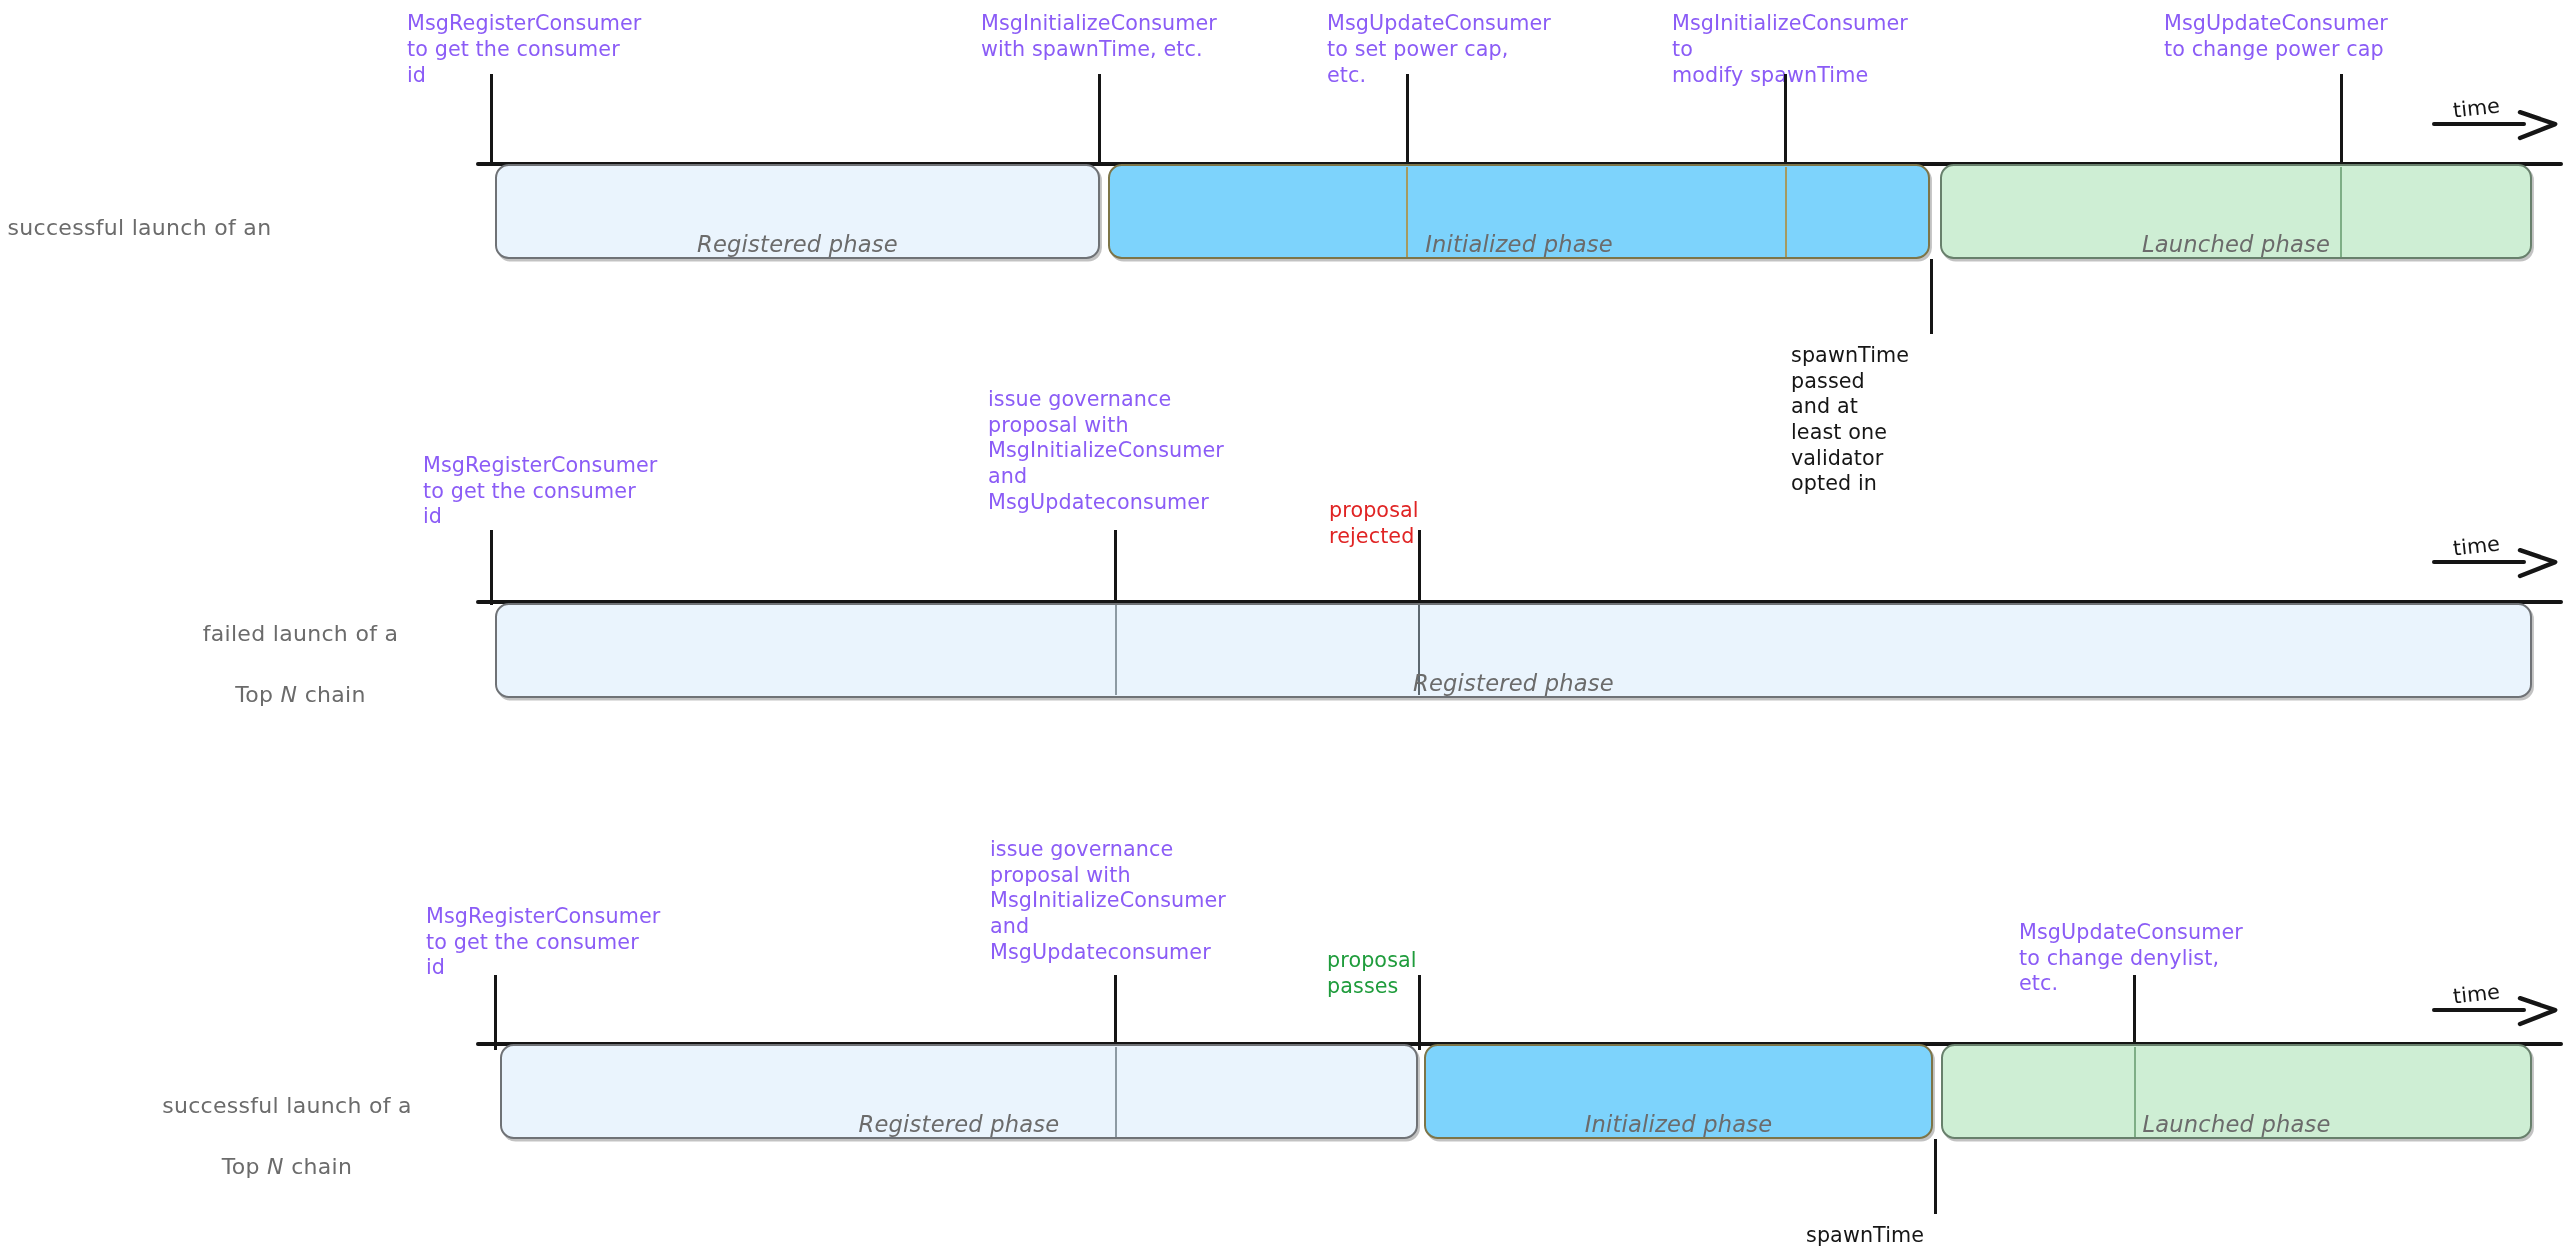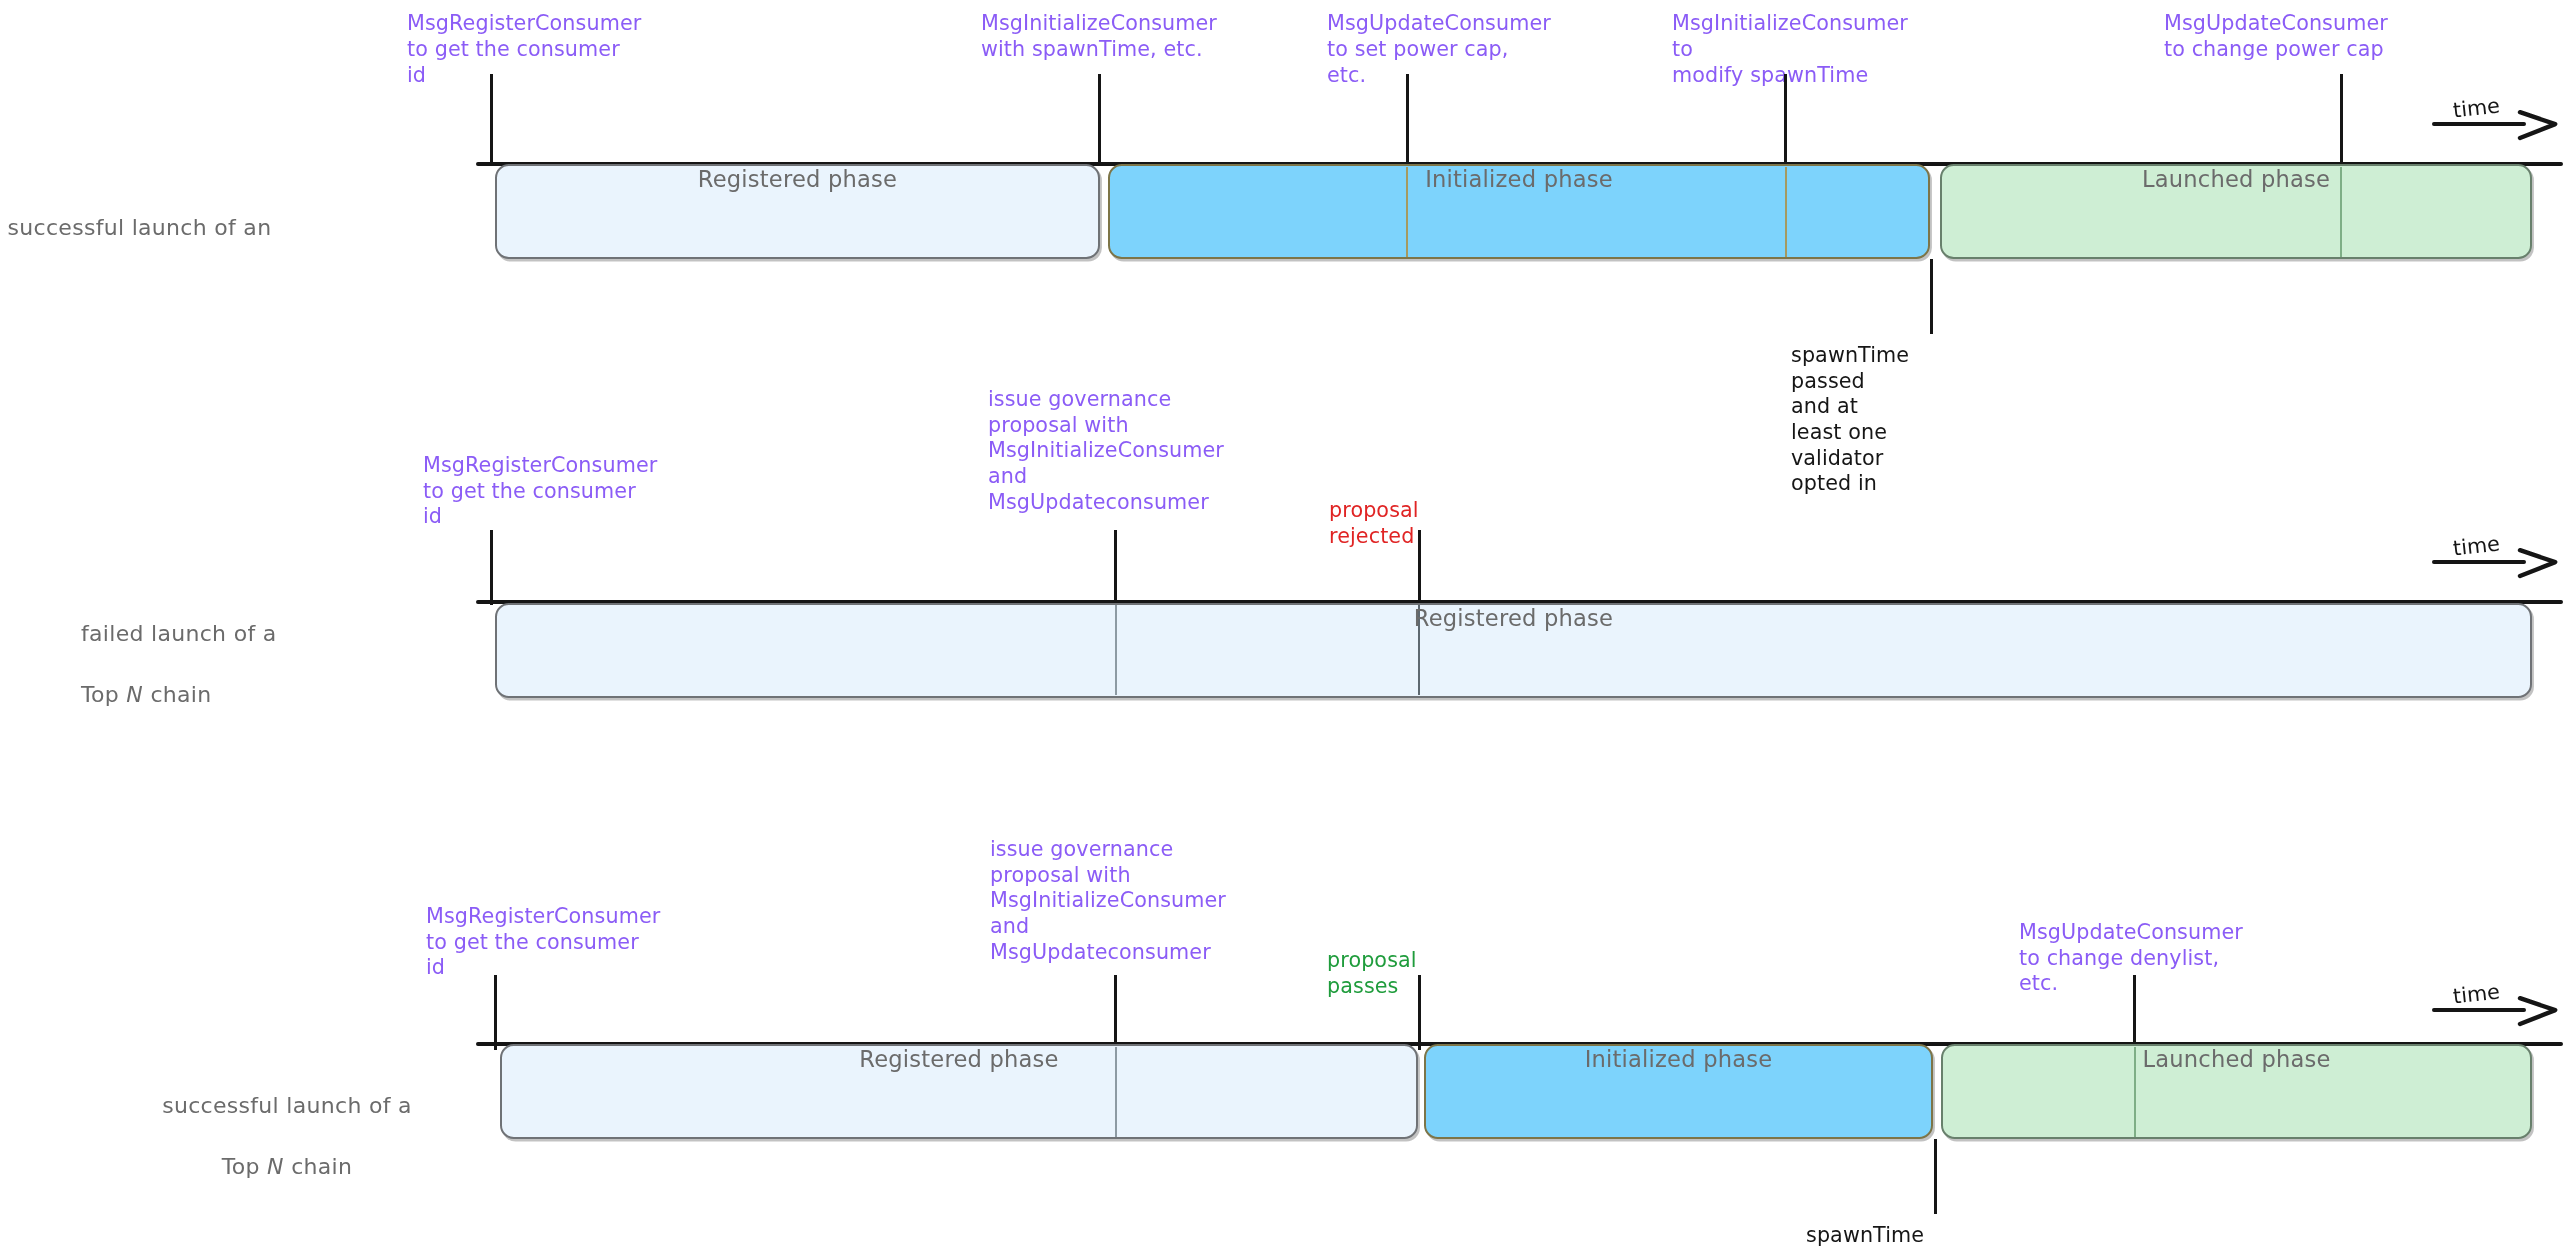--- a/index.html
+++ b/index.html
@@ -54,22 +54,23 @@
   .tick.light{background:#8d9aa3;width:1.9px;}
   .tick.light-y{background:#a59a61;width:1.9px;}
   .tick.light-g{background:#7eae86;width:1.9px;}
 
   
   .phase{
     position:absolute;
     border-radius:13.8px;
     border:2.5px solid #6d6d6d;
     box-sizing:border-box;
-    display:flex;align-items:flex-start;justify-content:center;
+    display:flex;align-items:flex-end;justify-content:center;
     box-shadow:1.9px 2.5px 0 rgba(120,120,120,.45);
+    font-style:italic;
   }
   .phase span{
     color:#6b6b6b;
     font-size:22.6px;
     letter-spacing:0.2px;
     position:relative;z-index:3;
     pointer-events:none;
   }
   .phase.blue{background:#eaf4fd;border-color:#6f7276;}
   .phase.yellow{background:#7dd3fc;border-color:#7d7548;}
@@ -164,21 +165,21 @@
 
   <div class="axis" style="left:476px;top:600px;width:2087px;"></div>
 
   <div class="phase blue" style="left:495px;top:603px;width:2037px;height:95px;">
     <span class="hand">Registered phase</span>
   </div>
 
   <div class="tick light" style="left:1115px;top:605px;height:90px;"></div>
   <div class="tick light" style="left:1418px;top:605px;height:90px;background:#5d6870;"></div>
 
-  <div class="row-label hand" style="left:81px;top:589px;width:439px;">
+  <div class="row-label hand" style="left:81px;top:589px;width:439px;text-align:center;">
     <div>failed launch of a</div>
     <div>Top <span class="ital">N</span> chain</div>
   </div>
 </div>
 
 <div class="abs">
 
   <div class="annot hand" style="left:426px;top:904px;">MsgRegisterConsumer
 to get the consumer id</div>
   <div class="annot hand" style="left:990px;top:837px;">issue governance

